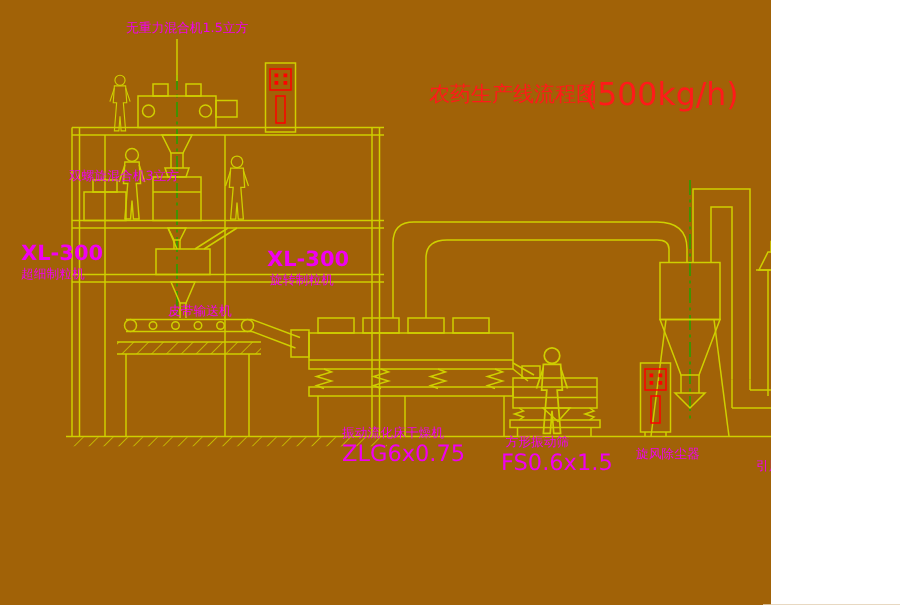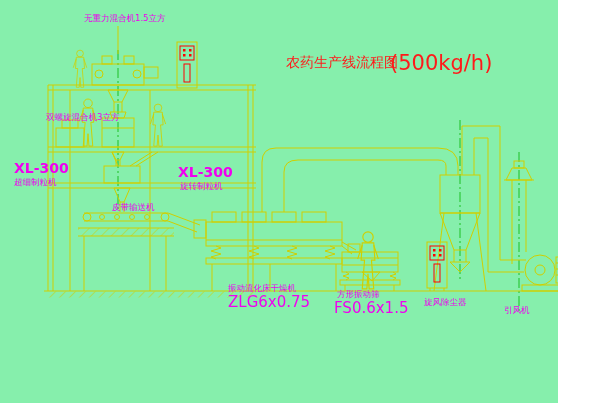--- a/index.html
+++ b/index.html
@@ -1,17 +1,17 @@
 <!DOCTYPE html>
 <html style="--line: #cfcf00; --label: #f000f0; --title: #ff1a1a; --green: #00b400; --red: #ff0000;"><head>
 <meta charset="utf-8">
 <style>
   * { margin:0; padding:0; box-sizing:border-box; }
   html,body { background:#ffffff; font-family:"DejaVu Sans", sans-serif; }
-  .canvas { position:relative; width:558px; height:403px; background:#86efac; overflow:hidden; }
+  .canvas { position:relative; width:514px; height:403px; background:#a16207; overflow:hidden; }
   svg { display:block; }
   .ln  { fill:none; stroke:var(--line,#cfcf00); stroke-width:1; }
   .gn  { fill:none; stroke:var(--green,#00b400); stroke-width:0.8; stroke-dasharray:10 3 2 3; }
   .rd  { fill:none; stroke:var(--red,#ff0000); stroke-width:1; }
   .rdf { fill:var(--red,#ff0000); stroke:none; }
   text { font-family:"DejaVu Sans", sans-serif; }
   .lbl-s   { fill:var(--label,#f000f0); font-size:8.5px; }
   .lbl-xl  { fill:var(--label,#f000f0); font-size:14px; font-weight:bold; }
   .lbl-mdl { fill:var(--label,#f000f0); font-size:15px; }
   .title-cn  { fill:var(--title,#ff1a1a); font-size:14px; }

